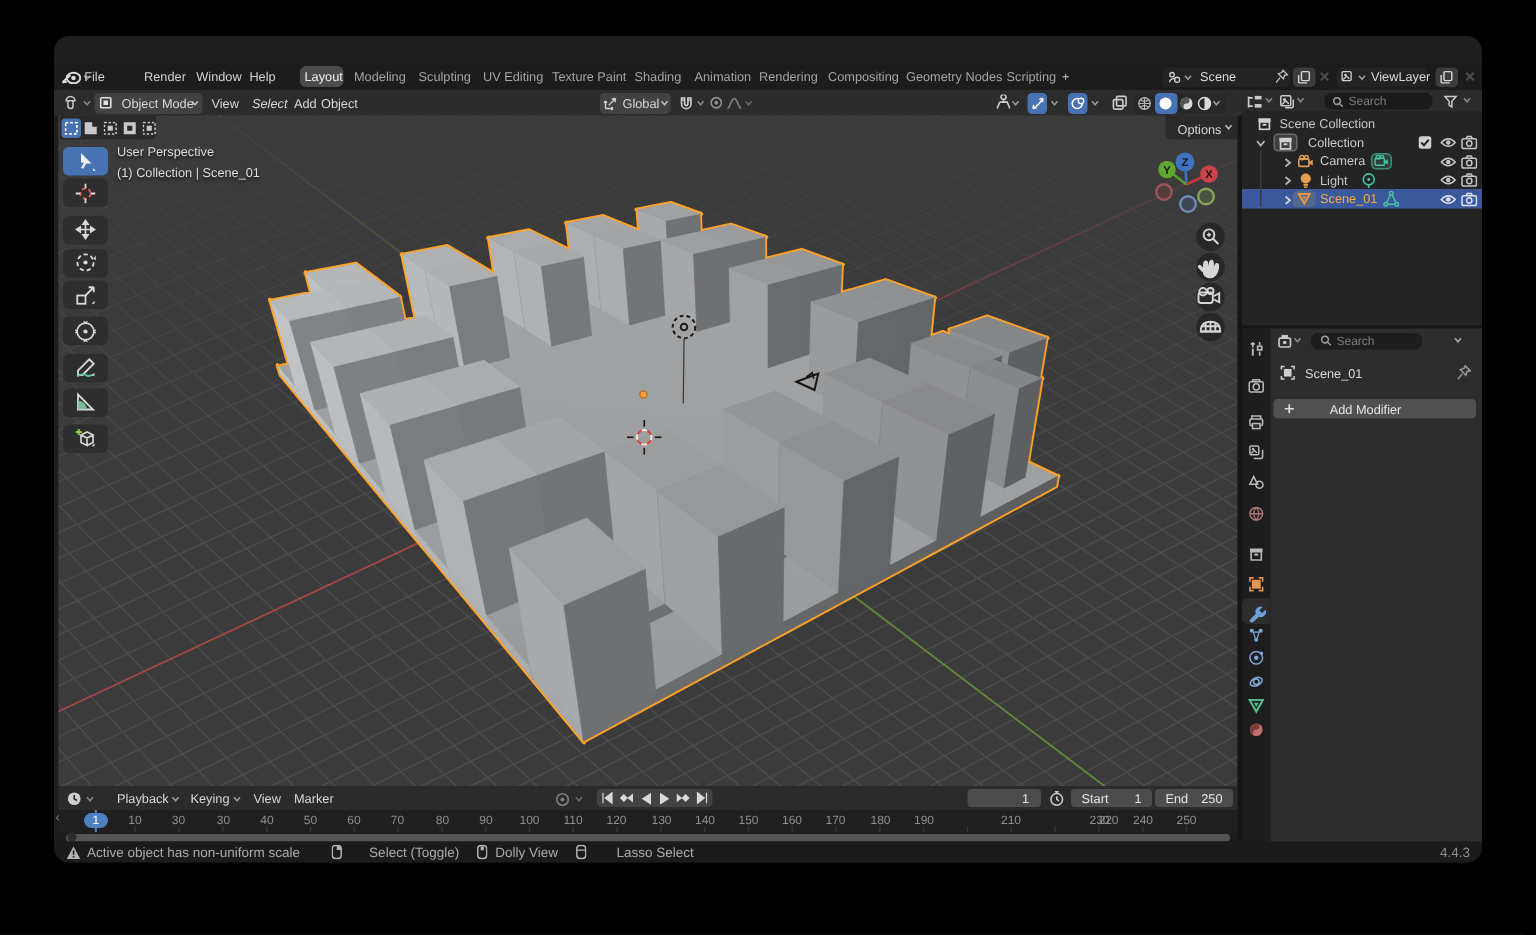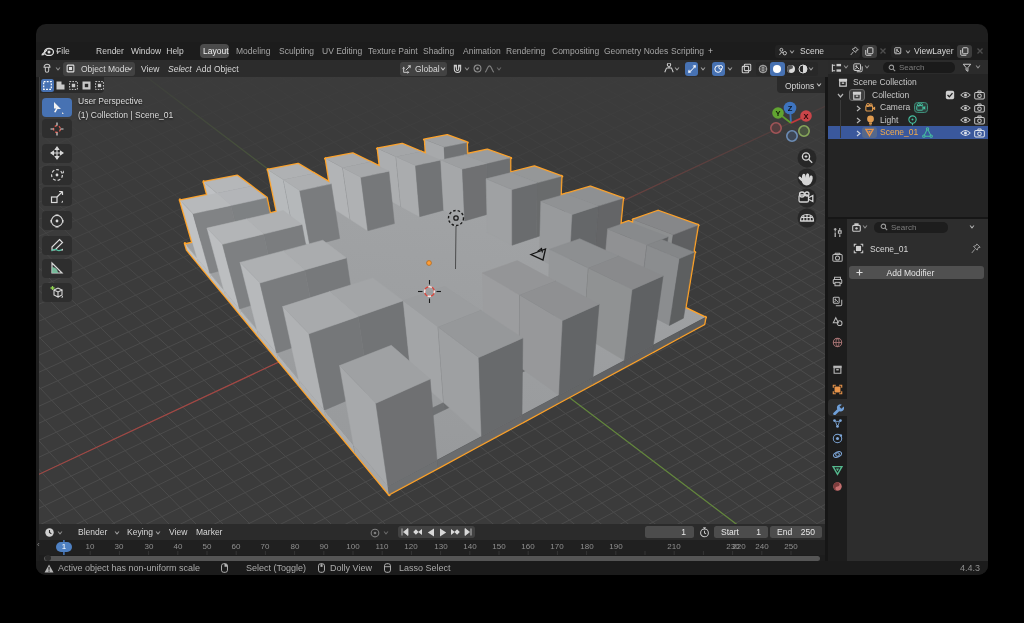--- a/index.html
+++ b/index.html
@@ -908,21 +908,21 @@
 
 <div id="timeline">
   <div id="tl-header">
 <svg class="icon abs" style="left:5px;top:3px" width="11" height="11" viewBox="0 0 13 13">
           <circle cx="6.5" cy="6.5" r="5" fill="#d0d0d0"></circle>
           <path d="M6.5 3.5 v3 l2.2 1.4" stroke="#2b2b2b" stroke-width="1.3" fill="none"></path>
         </svg>
 <svg class="icon abs" style="left:18px;top:6.5px" width="6" height="4" viewBox="0 0 6 4">
           <path d="M1 0.5 L3 2.8 L5 0.5" stroke="#888" stroke-width="1.1" fill="none"></path>
         </svg>
-<div class="th-txt" style="left:39px;height:16px;">Blender</div>
+<div class="th-txt" style="left:39px;height:16px;">Playback</div>
 <svg class="icon abs" style="left:75px;top:6.5px" width="6" height="4" viewBox="0 0 6 4">
           <path d="M1 0.5 L3 2.8 L5 0.5" stroke="#999" stroke-width="1.1" fill="none"></path>
         </svg>
 <div class="th-txt" style="left:88px;height:16px;">Keying</div>
 <svg class="icon abs" style="left:116px;top:6.5px" width="6" height="4" viewBox="0 0 6 4">
           <path d="M1 0.5 L3 2.8 L5 0.5" stroke="#999" stroke-width="1.1" fill="none"></path>
         </svg>
 <div class="th-txt" style="left:130px;height:16px;">View</div>
 <div class="th-txt" style="left:157px;height:16px;">Marker</div>
 <svg class="icon abs" style="left:331px;top:3.5px" width="10" height="10" viewBox="0 0 12 12">
@@ -1047,18 +1047,18 @@
           <rect x="0.6" y="0.6" width="6.8" height="9.8" rx="2.4" fill="none" stroke="#b5b5b5" stroke-width="1.1"></rect>
           <rect x="2.8" y="1.2" width="2.4" height="3" fill="#b5b5b5"></rect>
         </svg>
     <span style="margin-left:5px">Dolly View</span>
       </span>
   <span style="margin-left:12px" class="row">
     <svg class="icon" width="7" height="10" viewBox="0 0 8 11">
           <rect x="0.6" y="0.6" width="6.8" height="9.8" rx="2.4" fill="none" stroke="#b5b5b5" stroke-width="1.1"></rect>
           <path d="M0.6 4 h6.8" stroke="#b5b5b5" stroke-width="1"></path>
         </svg>
-    <span style="margin-left:8px">Lasso Select</span>
+    <span style="margin-left:20px">Lasso Select</span>
       </span>
   <span style="position:absolute; right:8px; color:#8f8f8f;">4.4.3</span>
 </div>
 
 </div>
 
 </body></html>

